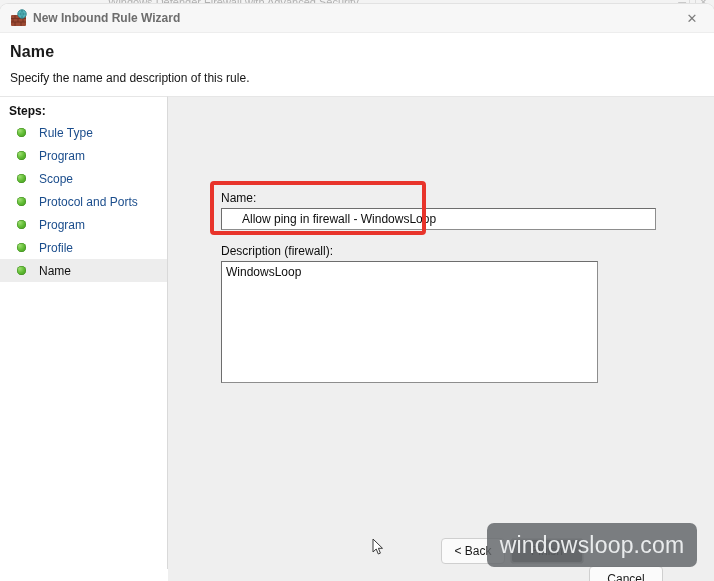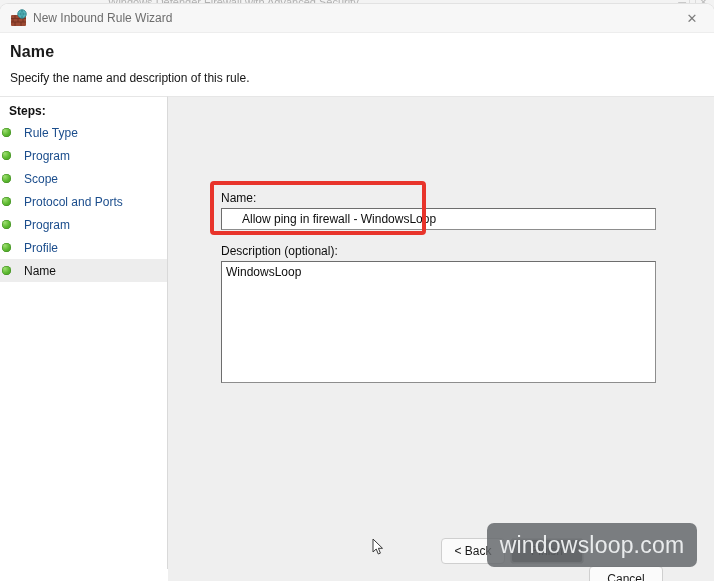--- a/index.html
+++ b/index.html
@@ -65,20 +65,21 @@
     position: absolute;
     left: 10px; top: 5px;
     width: 18px; height: 18px;
   }
   #title-text {
     position: absolute;
     left: 33px; top: 7px;
     font-size: 12px;
     color: #6d6d6d;
     white-space: nowrap;
+    font-weight: bold;
   }
   #close-button {
     position: absolute;
     right: 0; top: 0;
     width: 44px; height: 28px;
     display: flex;
     align-items: center;
     justify-content: center;
     color: #7d7d7d;
     font-size: 13px;
@@ -138,21 +139,21 @@
     right: 0;
     list-style: none;
     margin: 0;
     padding: 0;
   }
   .step-item {
     position: relative;
     height: 23px;
     display: flex;
     align-items: center;
-    padding-left: 2px;
+    padding-left: 17px;
     cursor: default;
   }
   .step-item.selected { background: #ededed; }
   .step-bullet {
     width: 9px; height: 9px;
     border-radius: 50%;
     background: radial-gradient(circle at 32% 30%, #9ede71 0%, #5fbb33 48%, #3e8f1c 100%);
     box-shadow: inset 0 0 0 0.5px #3d8a1c;
     flex: 0 0 auto;
   }
@@ -198,21 +199,21 @@
   }
   #desc-label {
     position: absolute;
     left: 53px; top: 147px;
     font-size: 12px;
     color: #0d0d0d;
   }
   #desc-input {
     position: absolute;
     left: 53px; top: 164px;
-    width: 435px;
+    width: 377px;
     height: 122px;
     box-sizing: border-box;
     background: #ffffff;
     border: 1px solid #8d8d8d;
     border-top-color: #6d6d6d;
     border-left-color: #6d6d6d;
     padding: 3px 4px;
     font-family: "Liberation Sans", sans-serif;
     font-size: 12px;
     color: #0d0d0d;
@@ -362,21 +363,21 @@
             <span class="step-label">Name</span>
           </li>
         </ul>
     </div>
 
     <div id="content">
 
       <div id="name-label">Name:</div>
       <input id="name-input" type="text" value="Allow ping in firewall - WindowsLoop" style="">
 
-      <div id="desc-label">Description (optional):</div>
+      <div id="desc-label">Description (firewall):</div>
       <textarea id="desc-input" style="">WindowsLoop</textarea>
 
       <div id="highlight-box"></div>
 
       <div id="footer">
         <div class="dlg-button" id="back-button">&lt; Back</div>
         <div class="dlg-button" id="finish-button">Finish</div>
         <div class="dlg-button" id="cancel-button">Cancel</div>
       </div>
 

